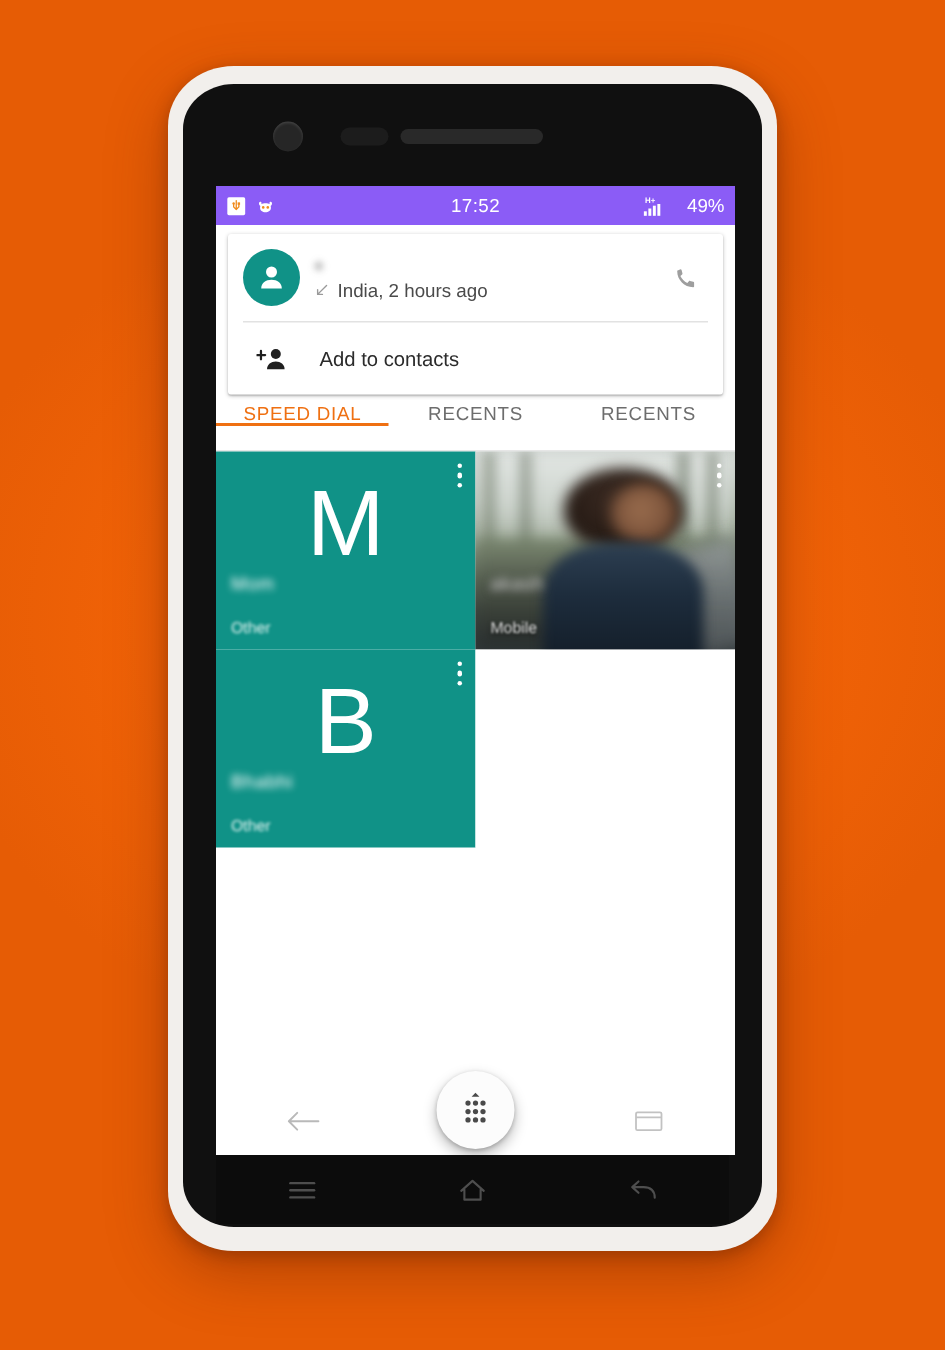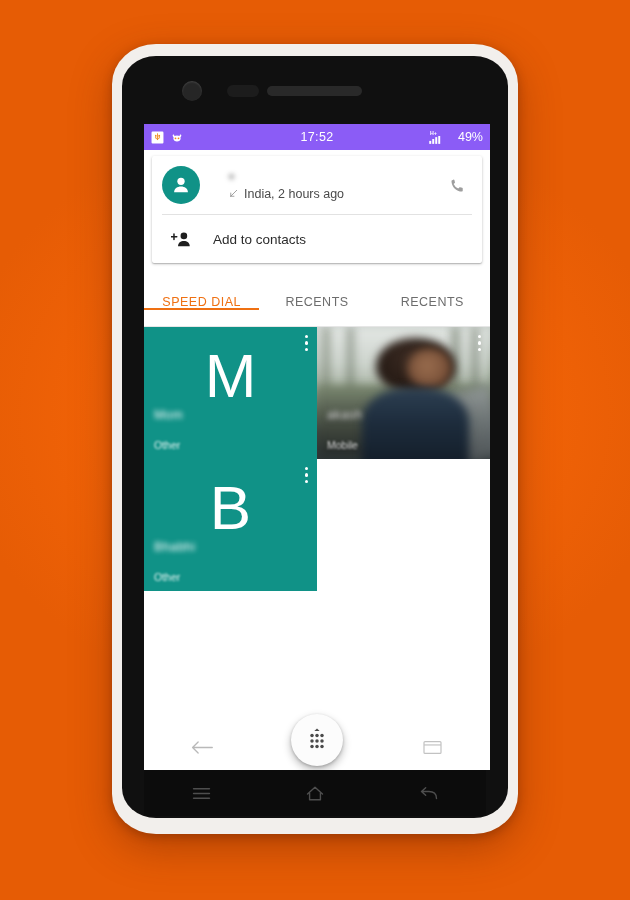--- a/index.html
+++ b/index.html
@@ -100,40 +100,40 @@
     box-shadow:0 1px 3px rgba(0,0,0,.24), 0 1px 1px rgba(0,0,0,.14);
   }
   .sug-row{
     display:flex;align-items:center;height:58px;padding:0 10px;
     position:relative;
   }
   .avatar{
     width:38px;height:38px;border-radius:50%;background:#109287;
     display:flex;align-items:center;justify-content:center;flex:0 0 auto;
   }
-  .sug-text{flex:1;padding-left:28px;min-width:0;}
+  .sug-text{flex:1;padding-left:9px;min-width:0;}
   .sug-num{
     font-size:12px;color:#3a3a3a;height:14px;line-height:14px;
     filter:blur(2.4px);letter-spacing:1px;
   }
   .sug-sub{
     font-size:12.5px;color:#4a4a4a;display:flex;align-items:center;gap:5px;
     margin-top:3px;
   }
   .call-ico{width:30px;display:flex;justify-content:center;align-items:center;flex:0 0 auto;}
   .divider{height:1px;background:#e2e2e2;margin:0 10px;}
   .add-row{
     display:flex;align-items:center;height:48px;padding:0 10px;
   }
   .add-ico{width:38px;display:flex;justify-content:center;align-items:center;}
   .add-label{font-size:13.5px;color:#2b2b2b;padding-left:13px;}
 
   
   .tabs{
-    display:flex;margin-top:27px;height:36px;align-items:flex-start;
+    display:flex;margin-top:1px;height:36px;align-items:flex-start;
     border-bottom:1px solid #e6e6e6;position:relative;justify-content:flex-end;
   }
   .tab{
     flex:1;text-align:center;font-size:12.5px;letter-spacing:.5px;
     color:#6d6d6d;padding-top:5px;position:relative;
   }
   .tab.active{color:#ef7012;font-weight:500;}
   .tab.active::after{
     content:"";position:absolute;left:0;right:0;bottom:-1px;height:2.5px;
     background:#ef7012;

